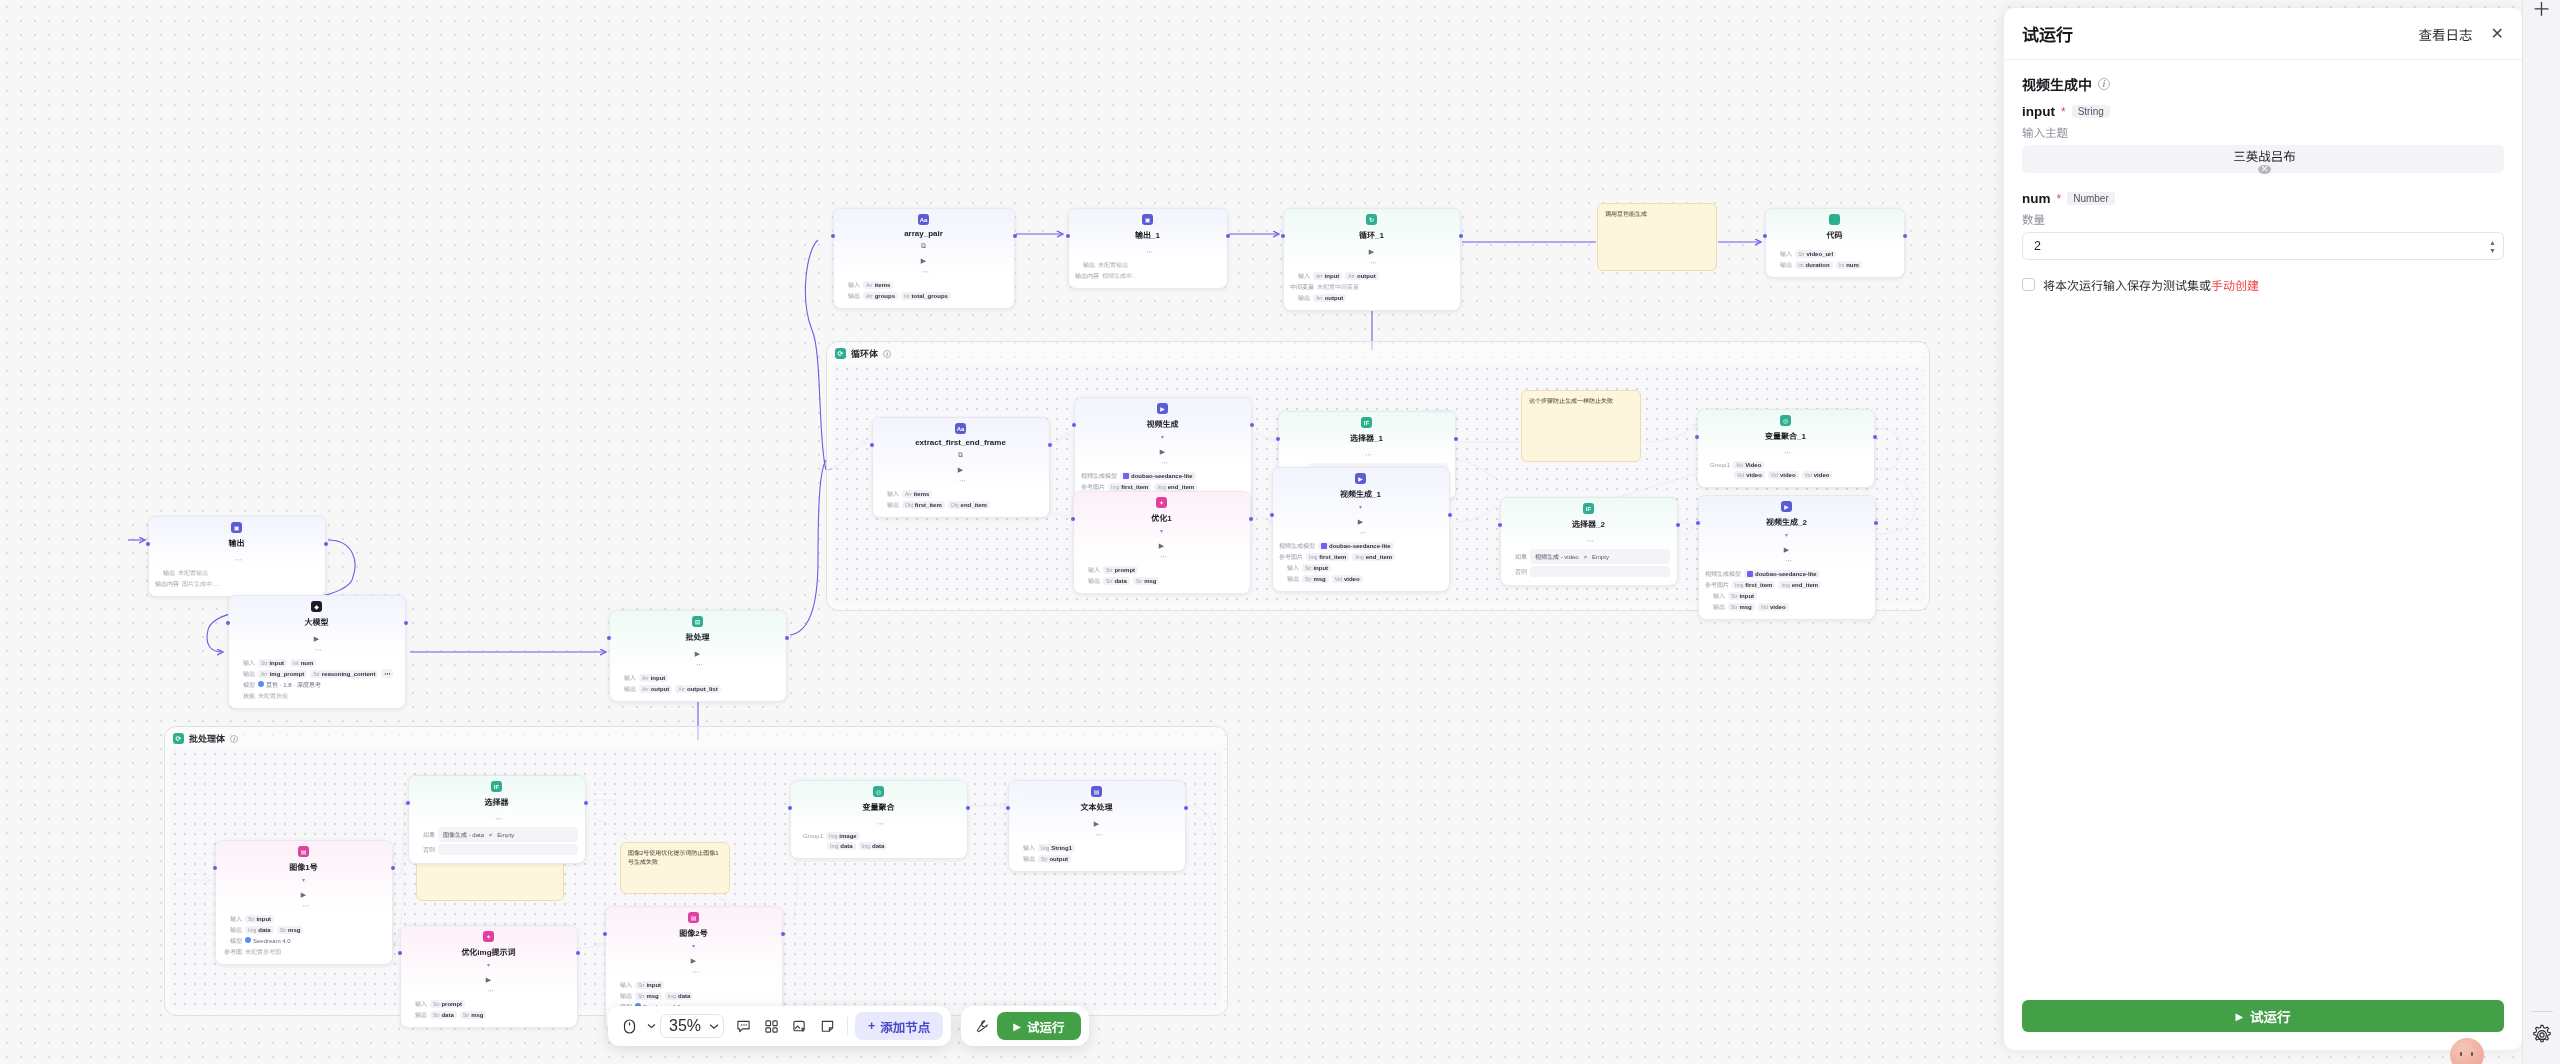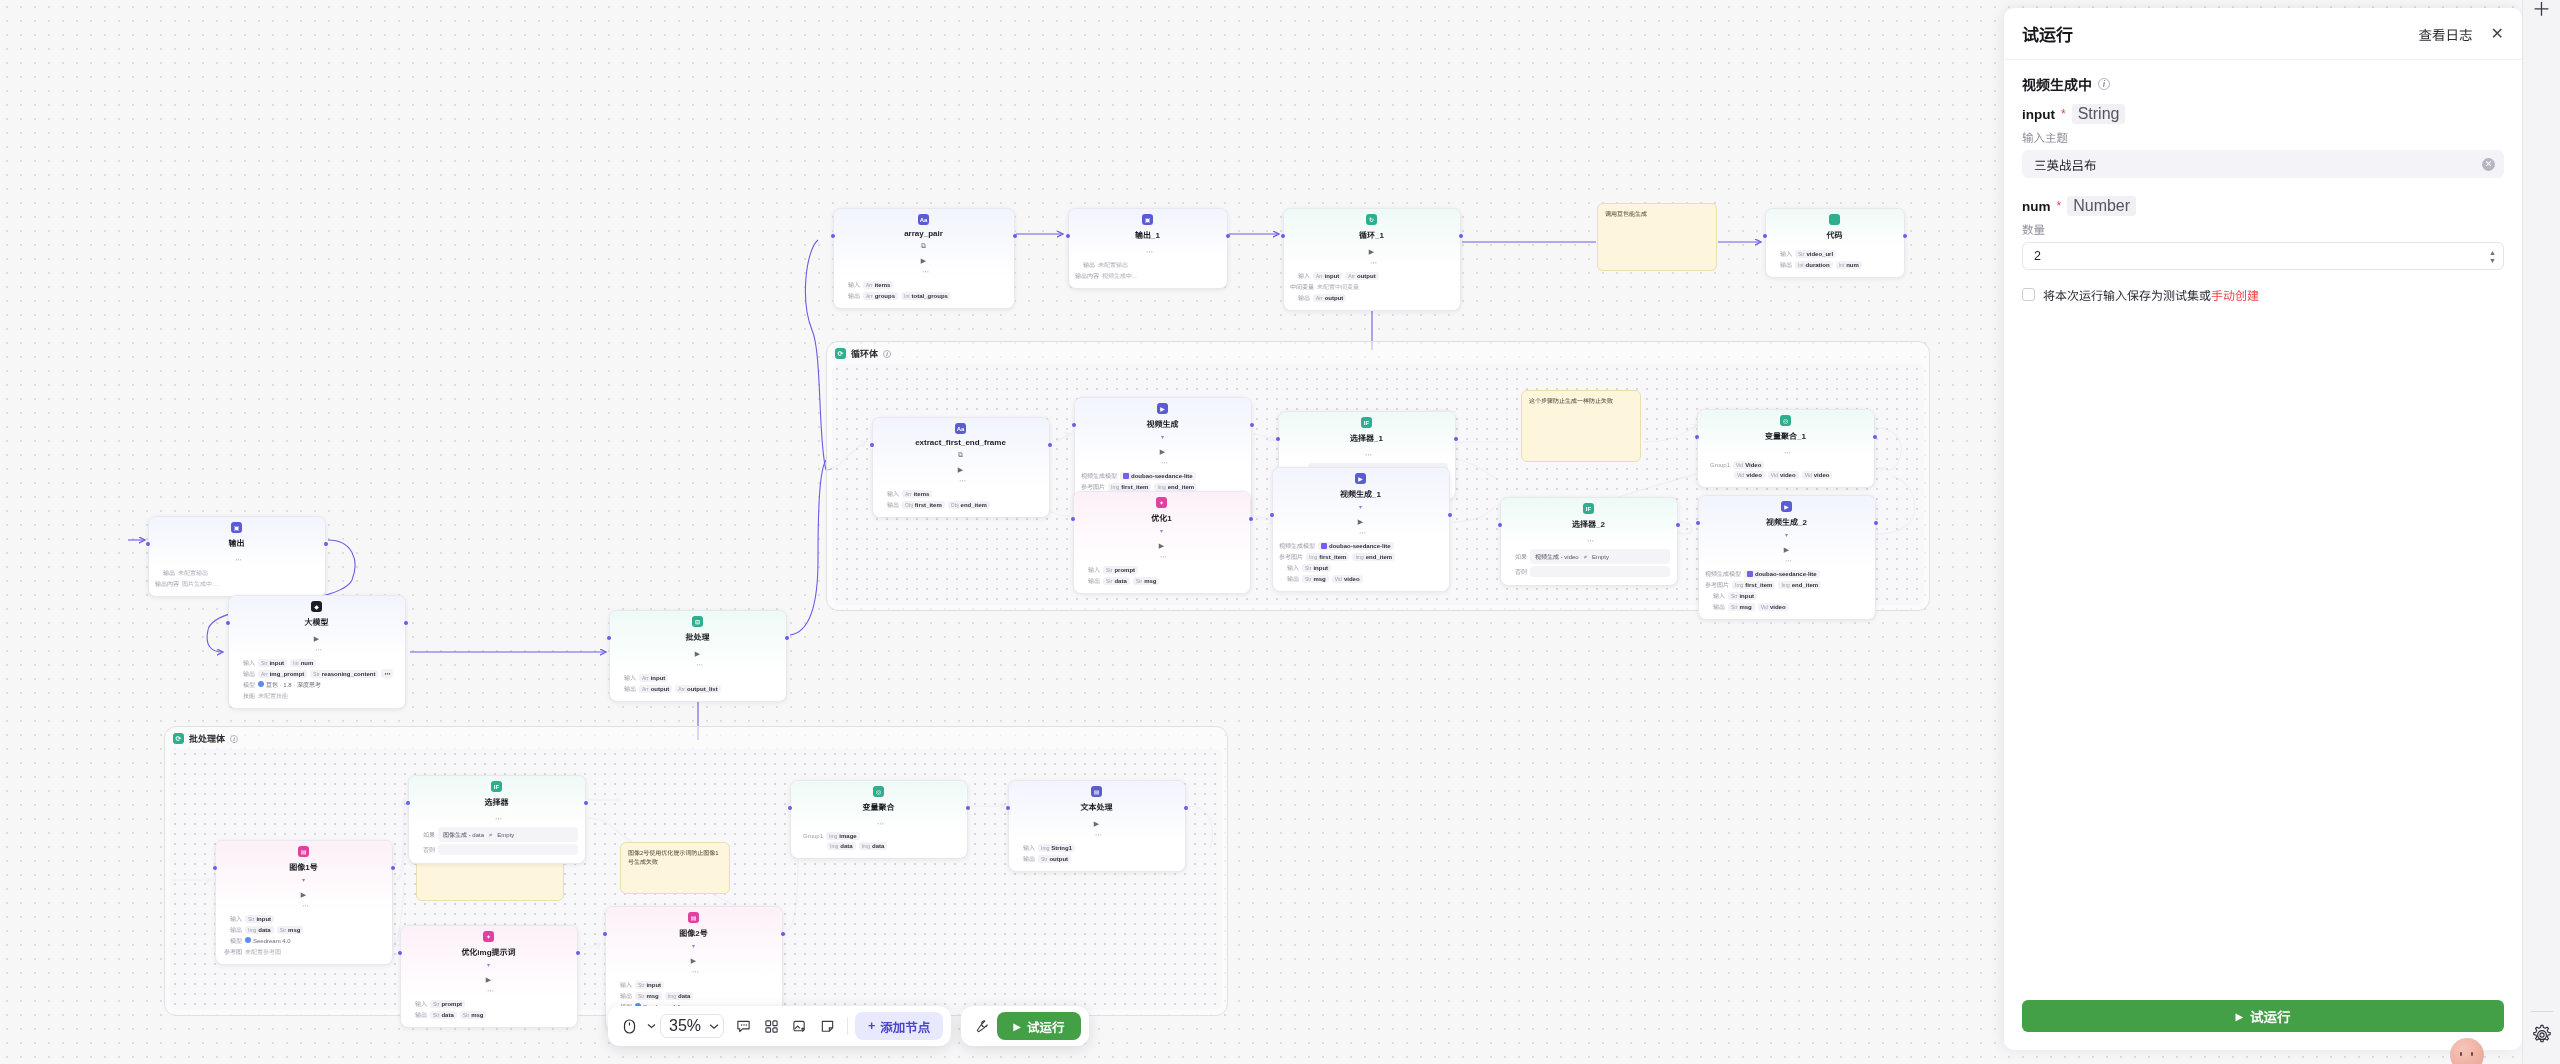--- a/index.html
+++ b/index.html
@@ -197,27 +197,27 @@
   .ai-btn .divd { width: 1px; height: 14px; background: #d6c9f7; }
   .ai-btn .arr { padding: 0 6px; font-size: 9px; color: #6a43d8; }
 
   .field-label {
     display: flex; align-items: center; gap: 6px; margin-bottom: 5px;
   }
   .f-name { font-size: 13.5px; font-weight: 700; color: #16161c; }
   .req { color: #e5484d; font-size: 12px; }
   .f-type {
     background: #f0f0f5; border-radius: 3px; padding: 1px 6px;
-    font-size: 16px; color: #55555f;
+    font-size: 10px; color: #55555f;
   }
   .f-desc { font-size: 11.5px; color: #8f8f9c; margin-bottom: 5px; }
   .text-input {
     height: 28px; background: #f3f3f8; border: 1px solid transparent;
     border-radius: 6px; display: flex; align-items: center;
-    padding: 0 8px 0 11px; margin-bottom: 18px;
+    padding: 0 8px 0 11px; margin-bottom: 18px; flex-direction: column;
   }
   .text-input .val { flex: 1; font-size: 12.5px; color: #1c1c24; }
   .clear-x {
     width: 13px; height: 13px; border-radius: 50%; background: #b6b6c2;
     color: #fff; font-size: 9px; display: flex; align-items: center;
     justify-content: center; cursor: pointer; line-height: 1;
   }
   .num-input {
     height: 28px; background: #fff; border: 1px solid #e4e4ec;
     border-radius: 6px; display: flex; align-items: center;

